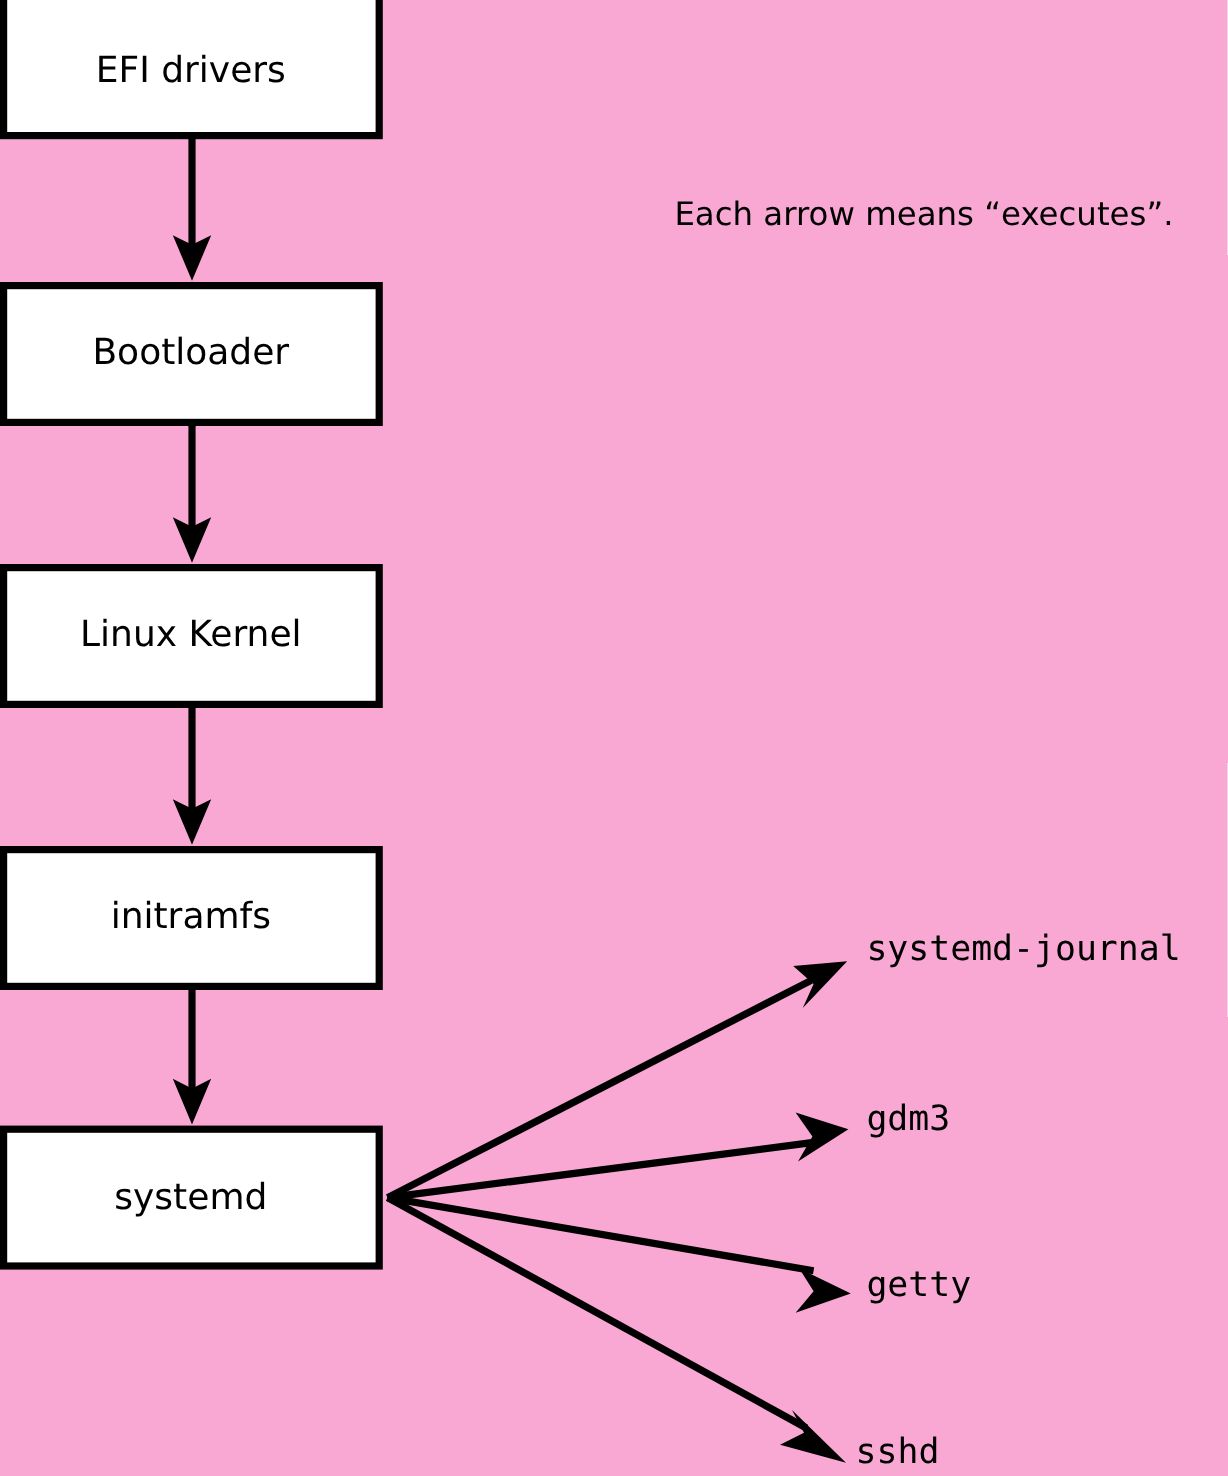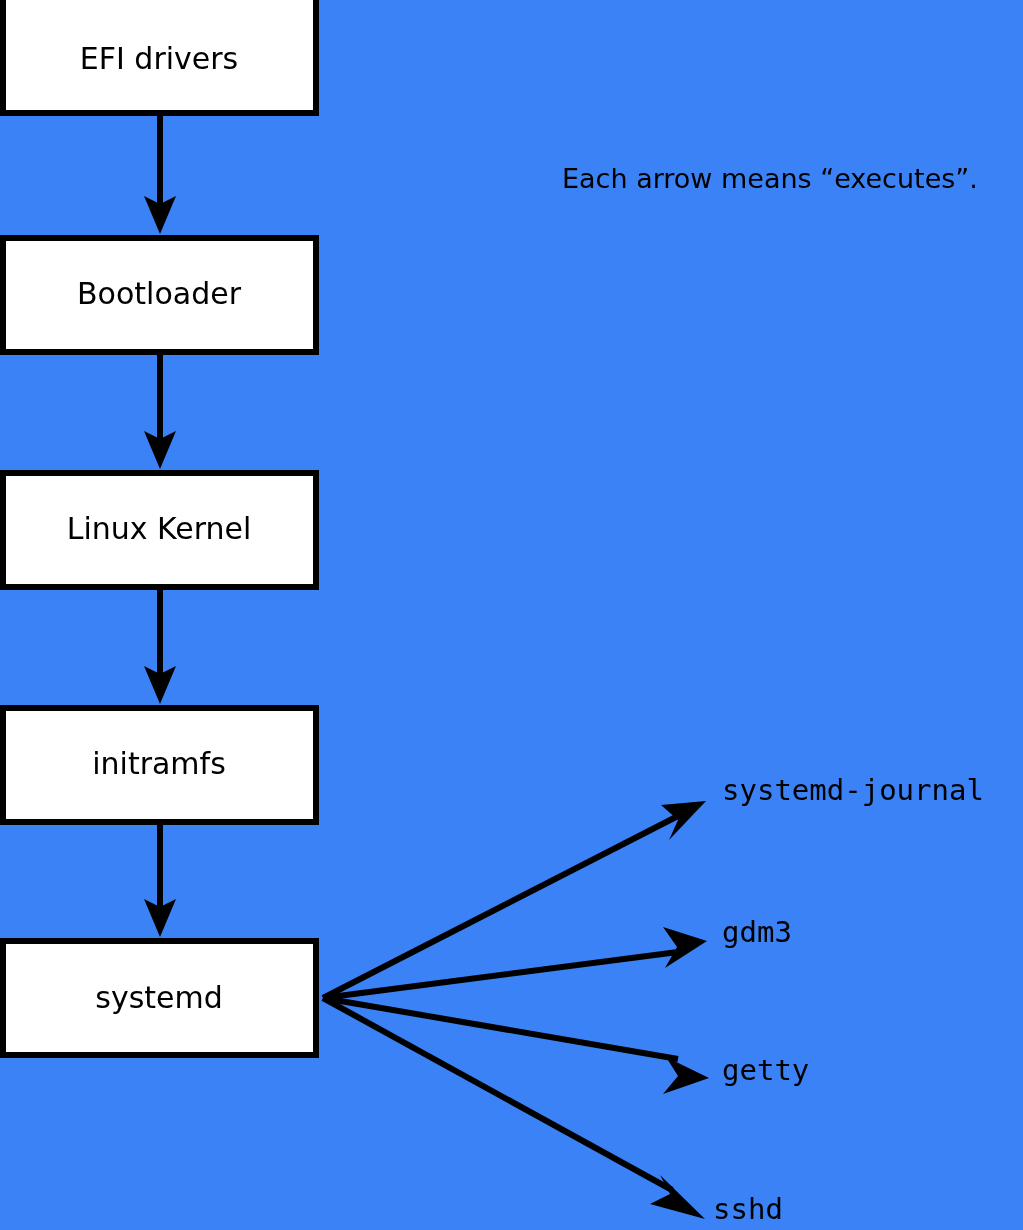--- a/index.html
+++ b/index.html
@@ -10,21 +10,21 @@
   body {
     width: 1023px;
     height: 1230px;
     overflow: hidden;
     font-family: "DejaVu Sans", sans-serif;
   }
   #diagram-root {
     position: relative;
     width: 1023px;
     height: 1230px;
-    background: #3b82f6;
+    background: #f9a8d4;
   }
   svg.diagram-canvas {
     display: block;
     position: absolute;
     top: 0;
     left: 0;
   }
   .node-box {
     fill: #ffffff;
     stroke: #000000;

